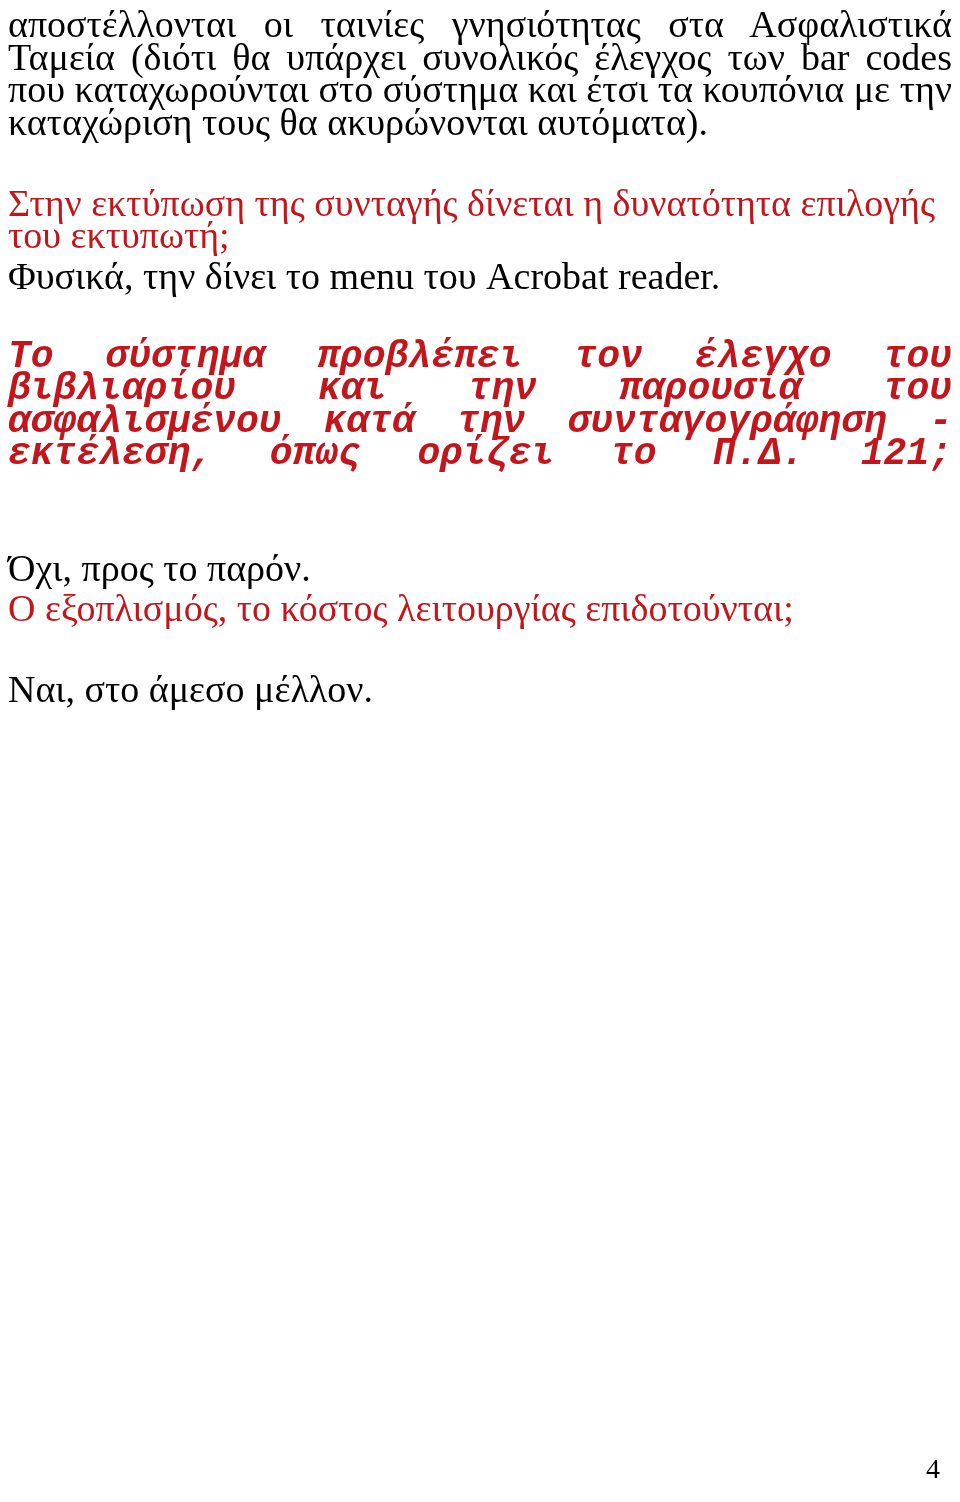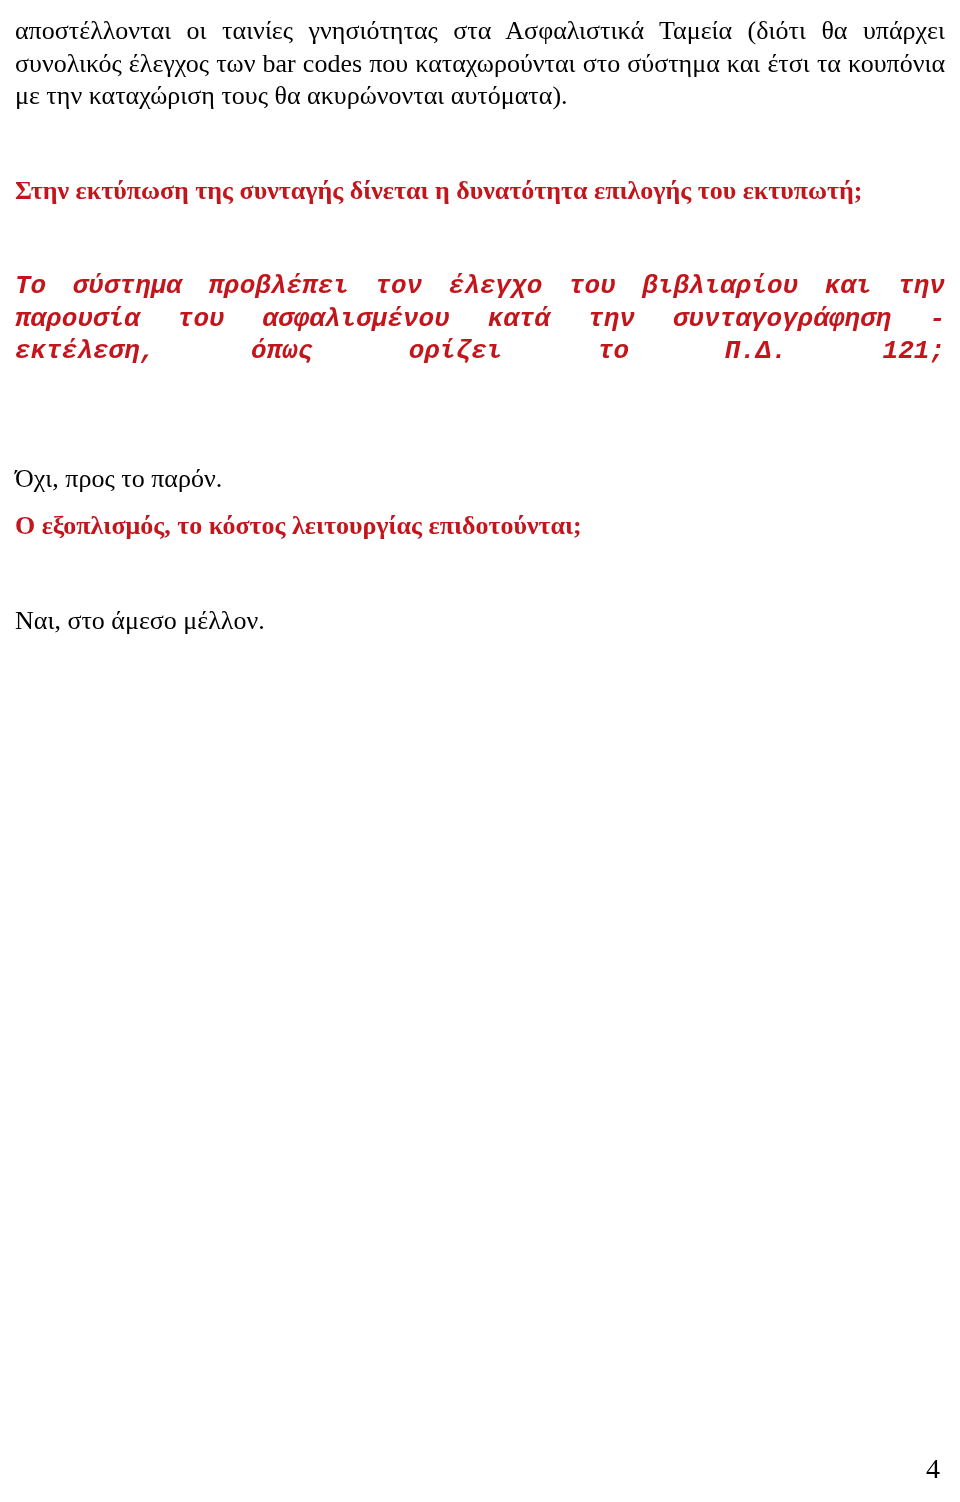--- a/index.html
+++ b/index.html
@@ -19,37 +19,37 @@
     box-sizing: border-box;
     overflow: hidden;
   }
   .content {
     position: absolute;
     left: 0px;
     top: 0px;
     width: 960px;
   }
   p {
-    margin: 15px;
-    font-size: 26px;
+    margin: 8px;
+    font-size: 38px;
     line-height: 32.5px;
     text-align: justify;
     text-justify: inter-word;
   }
   .para-justify {
     text-align: justify;
   }
   .para-left {
     text-align: left;
   }
   .red {
     color: #C3161C;
   }
   .bold {
-    font-weight: bold;
+    font-weight: normal;
   }
   .bold-italic {
     font-weight: bold;
     font-style: italic;
     font-family: Liberation Mono, monospace;
   }
   .spacer-blank {
     height: 32.5px;
   }
   .page-number {
@@ -77,20 +77,21 @@
 <div class="page">
 
   <div class="content">
 
     <p class="para-justify">αποστέλλονται οι ταινίες γνησιότητας στα Ασφαλιστικά Ταμεία (διότι θα υπάρχει συνολικός έλεγχος των bar codes που καταχωρούνται στο σύστημα και έτσι τα κουπόνια με την καταχώριση τους θα ακυρώνονται αυτόματα).</p>
 
     <div class="spacer-blank"></div>
 
     <p class="para-left red bold">Στην εκτύπωση της συνταγής δίνεται η δυνατότητα επιλογής του εκτυπωτή;</p>
 
+    <p class="para-left">Φυσικά, την δίνει το menu του Acrobat reader.</p>
 
     <div class="spacer-blank"></div>
 
     <p class="justify-stretch red bold-italic">Το σύστημα προβλέπει τον έλεγχο του βιβλιαρίου και την παρουσία του ασφαλισμένου κατά την συνταγογράφηση  - εκτέλεση, όπως ορίζει το Π.Δ. 121;</p>
 
 
     <div class="spacer-blank"></div>
 
     <p class="para-left">Όχι, προς το παρόν.</p>
 

